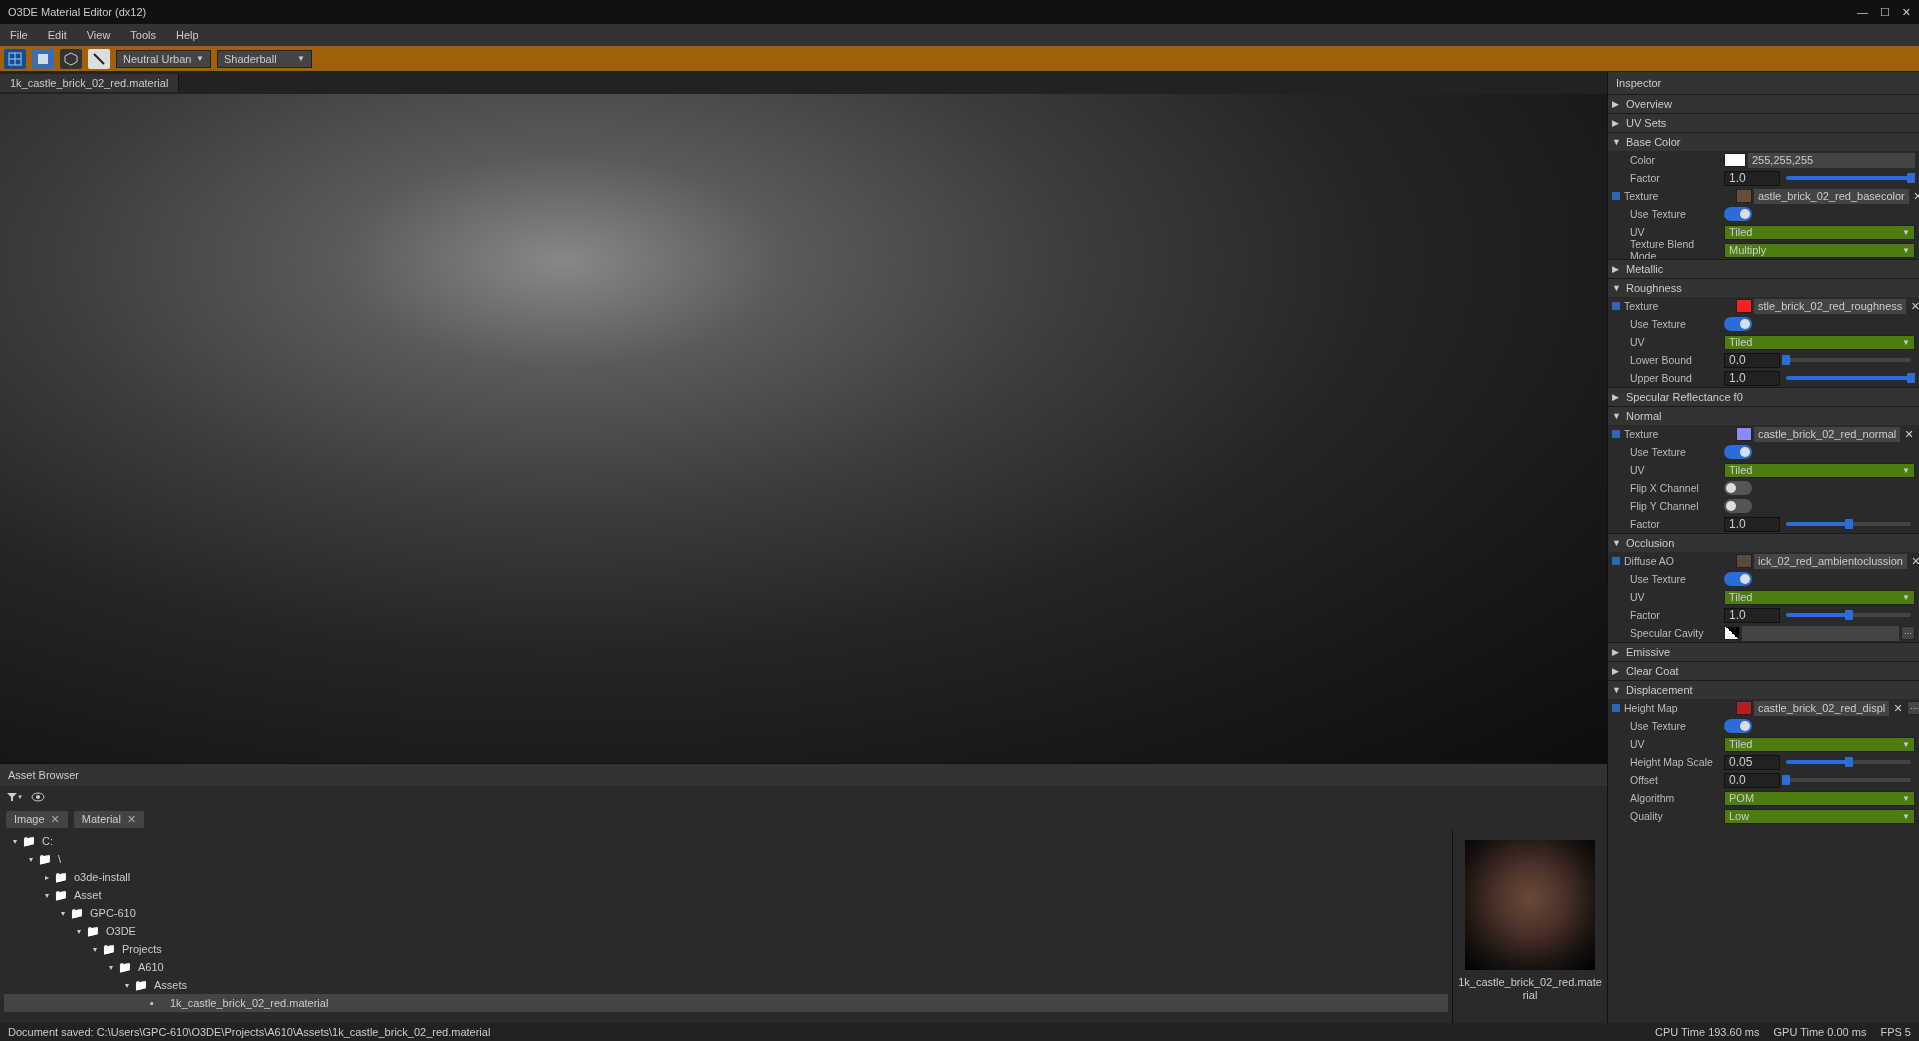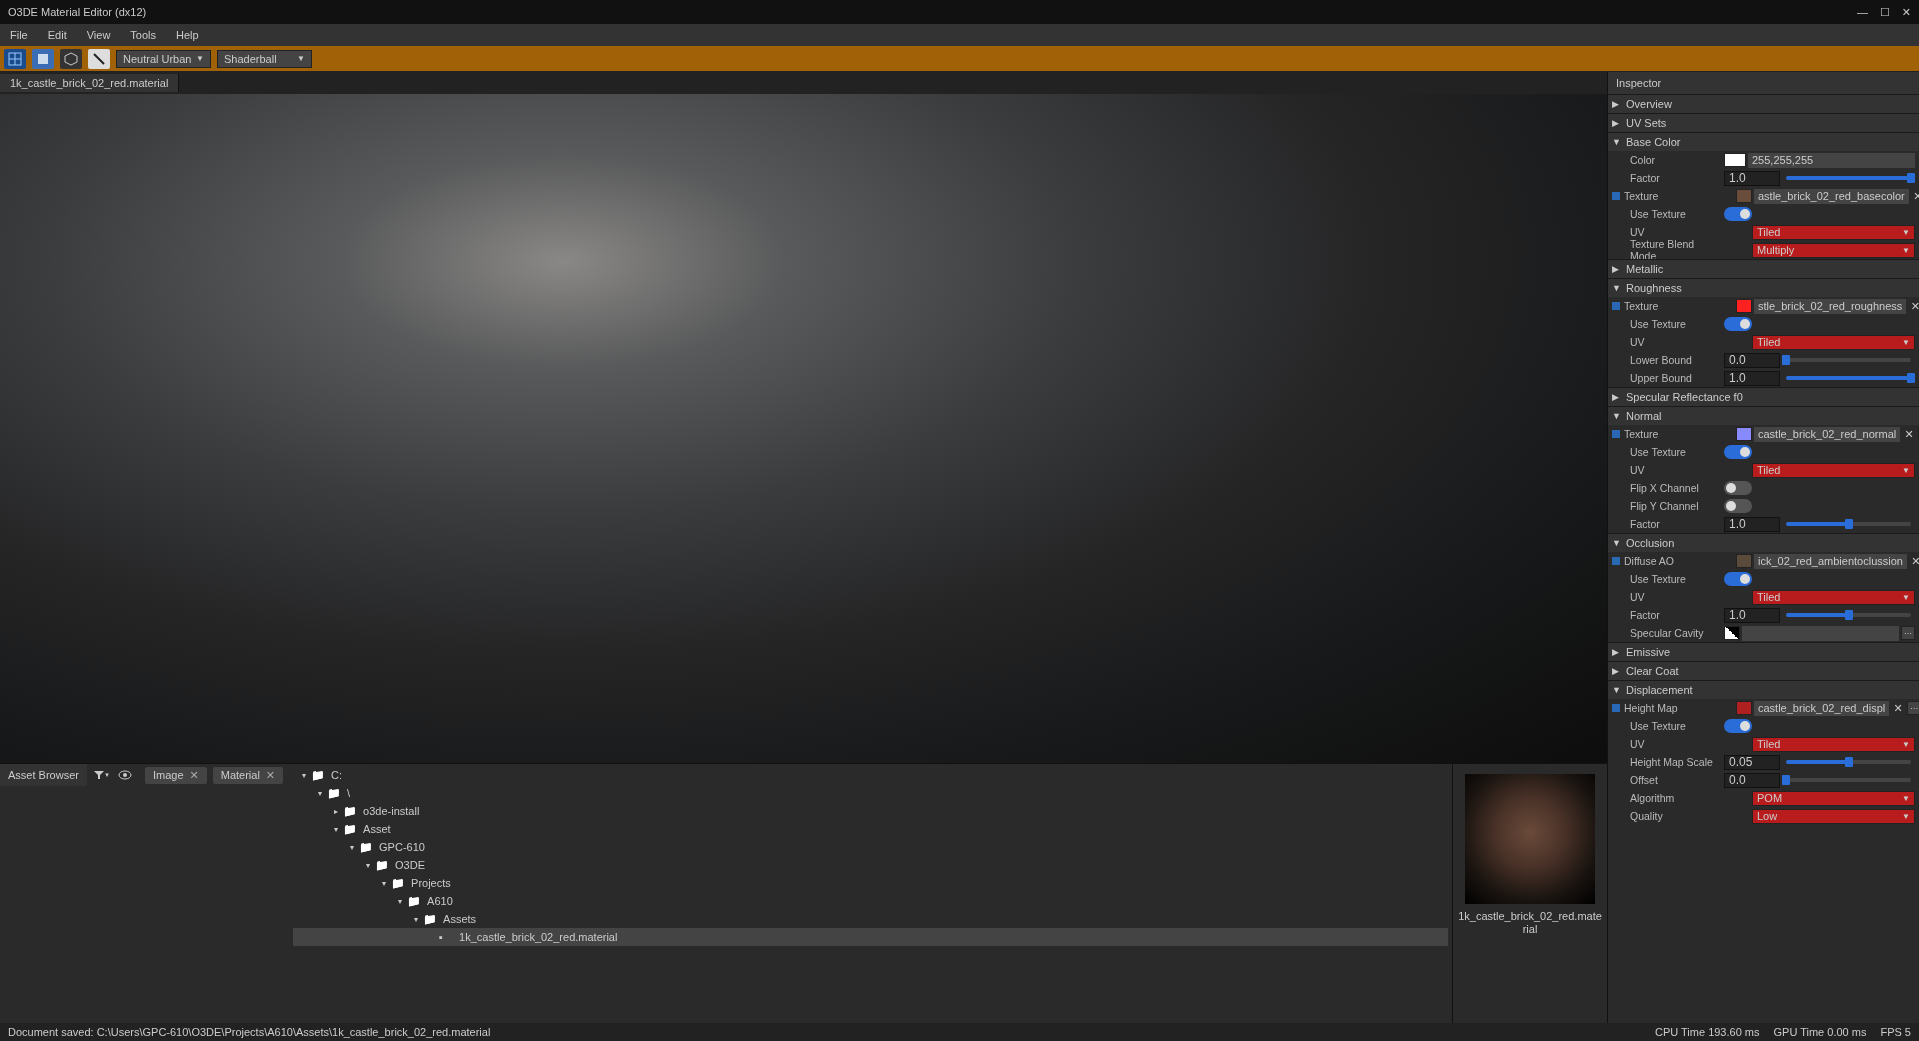--- a/index.html
+++ b/index.html
@@ -13,21 +13,21 @@
 .tool-icon { width: 22px; height: 20px; background: #333; display: flex; align-items: center; justify-content: center; border-radius: 2px; cursor: pointer; }
 .tool-icon.active { background: #1a4b8c; }
 .tool-icon.active2 { background: #3b6db5; }
 .dropdown { background: #444; border: 1px solid #222; height: 18px; display: flex; align-items: center; padding: 0 6px; min-width: 95px; justify-content: space-between; cursor: pointer; }
 .dropdown .arrow { font-size: 8px; }
 .main-row { display: flex; height: calc(100% - 24px - 22px - 26px - 18px); }
 .left-col { flex: 1; display: flex; flex-direction: column; }
 .tab-header { height: 22px; background: #222; display: flex; align-items: center; }
 .tab { background: #333; padding: 3px 10px; border-right: 1px solid #111; }
 .viewport { flex: 1; background: radial-gradient(ellipse at 35% 25%, #8a8886 0%, #595a5b 15%, #3a3c3e 35%, #252526 55%, #18191a 75%, #0d0d0d 100%); position: relative; overflow: hidden; }
-.asset-browser { height: 260px; background: #2a2a2a; display: flex; border-top: 1px solid #111; }
+.asset-browser { height: 260px; background: #2a2a2a; display: flex; flex-direction: column; border-top: 1px solid #111; }
 .ab-header { height: 22px; background: #333; display: flex; align-items: center; padding: 0 8px; }
 .ab-search-row { height: 22px; display: flex; align-items: center; padding: 2px 4px; gap: 4px; background: #2a2a2a; }
 .ab-search { flex: 1; background: #333; border: 1px solid #222; height: 18px; display: flex; align-items: center; padding: 0 6px; color: #888; gap: 6px; }
 .ab-search svg { flex-shrink: 0; }
 .ab-tags { height: 22px; display: flex; align-items: center; padding: 2px 6px; gap: 6px; }
 .ab-tag { background: #444; padding: 2px 8px; border-radius: 2px; display: flex; align-items: center; gap: 6px; }
 .ab-tag .x { cursor: pointer; color: #aaa; }
 .ab-body { flex: 1; display: flex; overflow: hidden; }
 .ab-tree { flex: 1; overflow: auto; padding: 2px 4px; }
 .tree-row { display: flex; align-items: center; height: 18px; cursor: pointer; }
@@ -48,21 +48,21 @@
 .prop-label { width: 108px; padding-left: 10px; font-size: 10.5px; color: #bbb; flex-shrink: 0; }
 .prop-label.sub { padding-left: 18px; }
 .prop-field { flex: 1; display: flex; align-items: center; gap: 2px; }
 .num-input { background: #222; border: 1px solid #111; height: 15px; width: 56px; padding: 0 4px; color: #ccc; font-size: 12px; }
 .slider { flex: 1; height: 4px; background: linear-gradient(to right, #2a6dd8 var(--p,50%), #444 var(--p,50%)); position: relative; border-radius: 2px; margin: 0 4px; }
 .slider::after { content: ''; position: absolute; left: var(--p,50%); top: -3px; width: 8px; height: 10px; background: #2a6dd8; border-radius: 1px; transform: translateX(-50%); }
 .toggle { width: 28px; height: 14px; background: #555; border-radius: 7px; position: relative; cursor: pointer; }
 .toggle.on { background: #2a6dd8; }
 .toggle::after { content: ''; position: absolute; width: 10px; height: 10px; background: #ddd; border-radius: 50%; top: 2px; left: 2px; }
 .toggle.on::after { left: 16px; }
-.sel { background: #b91c1c; border: 1px solid #222; height: 15px; flex: 1; display: flex; align-items: center; padding: 0 4px; justify-content: space-between; font-size: 10px; cursor: pointer; margin-left: 28px; }
+.sel { background: #4d7c0f; border: 1px solid #222; height: 15px; flex: 1; display: flex; align-items: center; padding: 0 4px; justify-content: space-between; font-size: 10px; cursor: pointer; }
 .sel .arrow { font-size: 8px; }
 .swatch { width: 16px; height: 14px; border: 1px solid #222; flex-shrink: 0; }
 .tex-field { flex: 1; background: #444; height: 15px; display: flex; align-items: center; padding: 0 4px; font-size: 11px; overflow: hidden; }
 .tex-x { width: 14px; text-align: center; cursor: pointer; }
 .tex-browse { width: 14px; height: 14px; background: #444; border: 1px solid #222; cursor: pointer; display: flex; align-items: center; justify-content: center; font-size: 8px; }
 .color-box { width: 22px; height: 14px; background: #fff; border: 1px solid #222; }
 .statusbar { height: 18px; background: #222; display: flex; align-items: center; padding: 0 8px; justify-content: space-between; font-size: 10.5px; }
 .statusbar-right { display: flex; gap: 14px; }
 .filter-icon { width: 20px; height: 18px; display: flex; align-items: center; justify-content: center; cursor: pointer; }
 </style>

